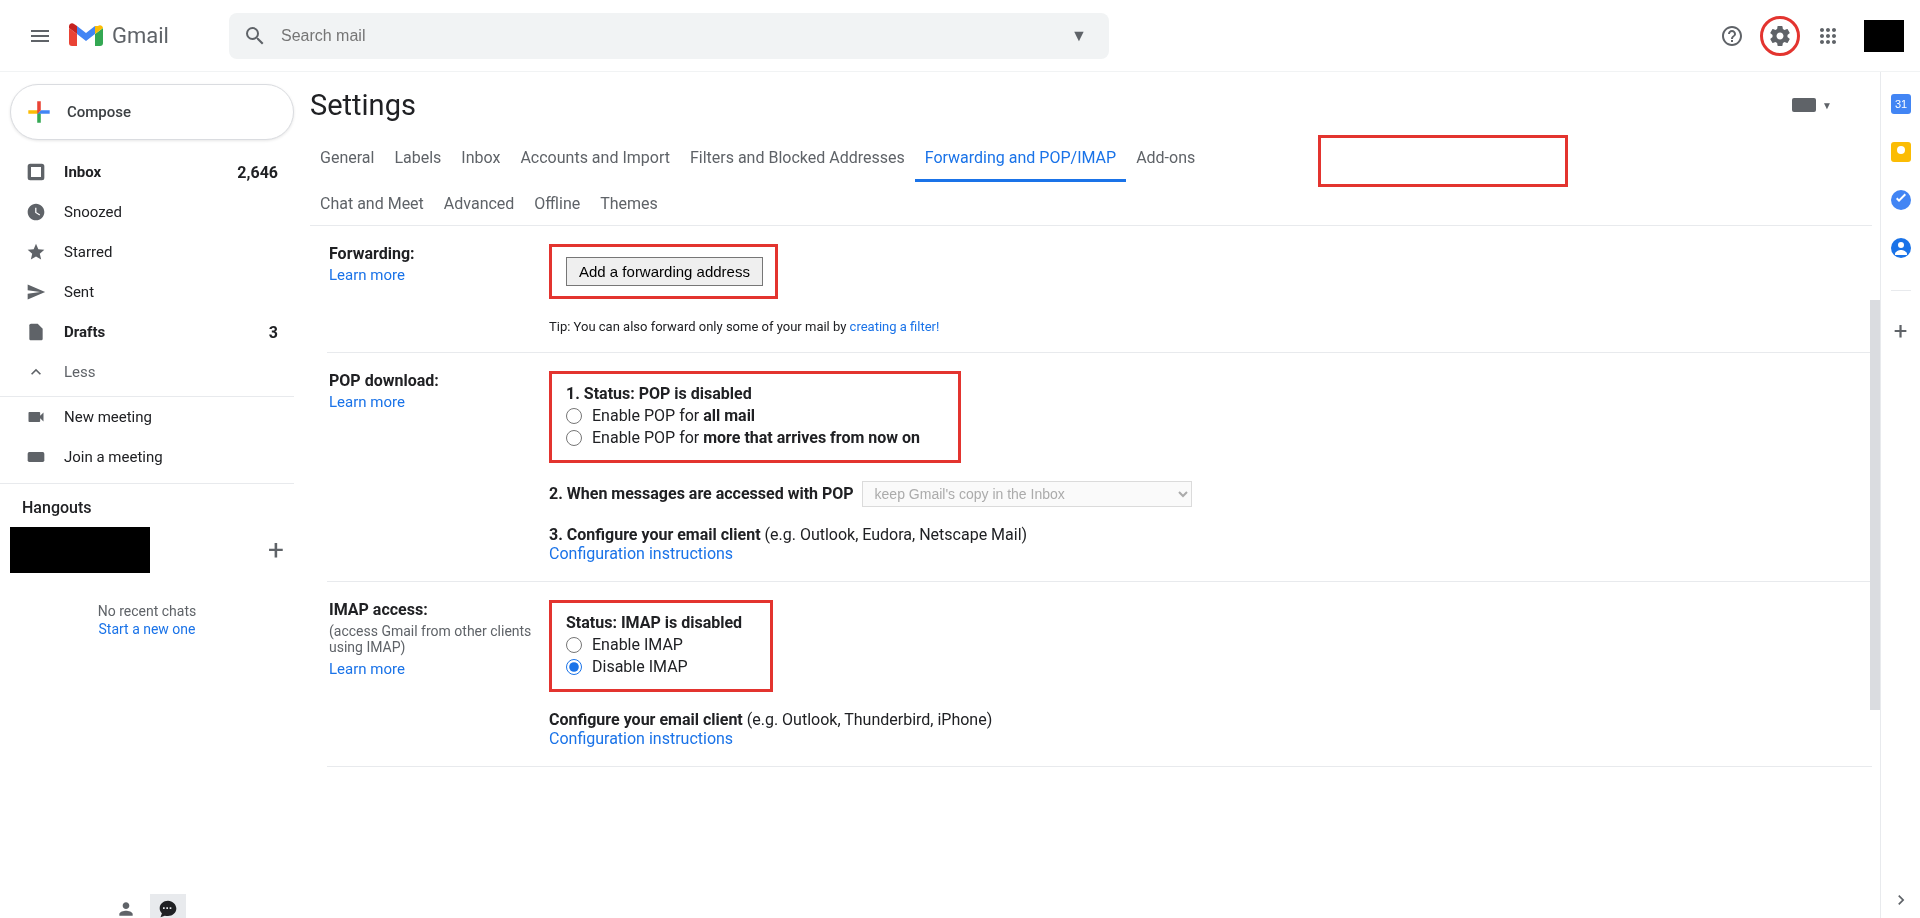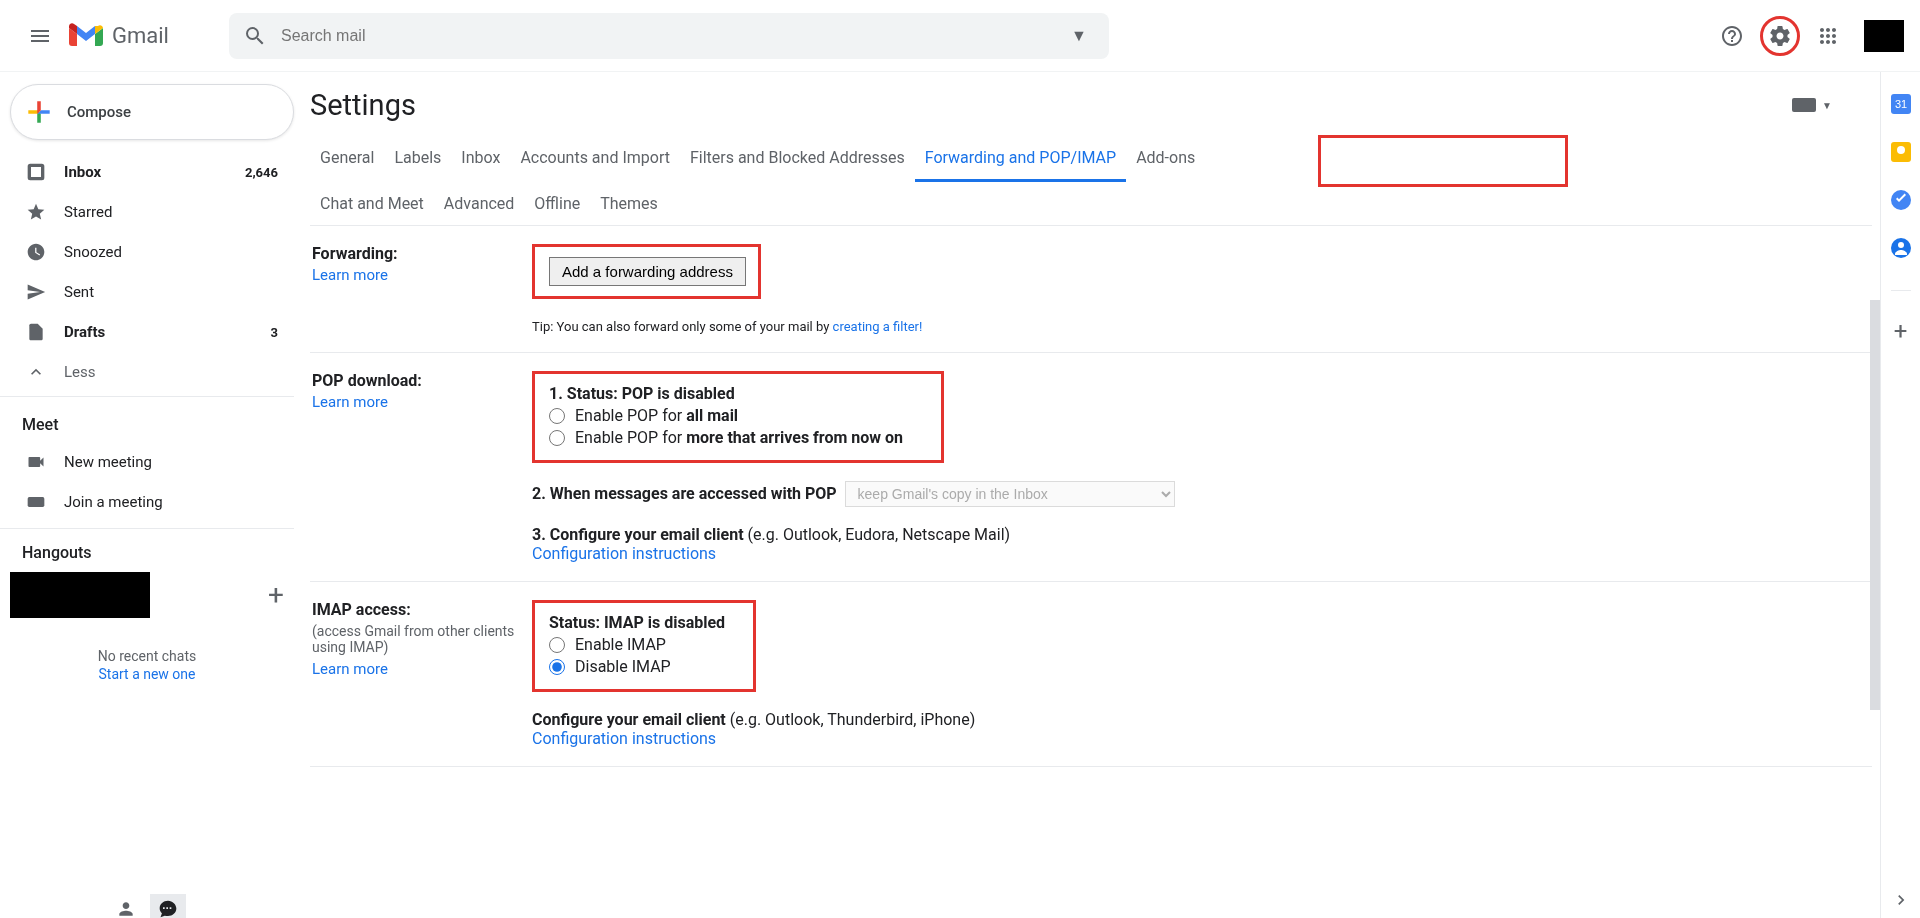--- a/index.html
+++ b/index.html
@@ -20,21 +20,21 @@
 .avatar-box { width: 40px; height: 32px; background: #000; margin-left: 8px; }
 
 
 .body-wrap { display: flex; height: calc(100vh - 64px); }
 .sidebar { width: 294px; flex-shrink: 0; padding-top: 8px; display: flex; flex-direction: column; }
 .compose-btn { display: inline-flex; align-items: center; height: 56px; border-radius: 28px; border: 1px solid #dadce0; box-shadow: 0 1px 3px rgba(0,0,0,0.1); padding: 0 24px 0 12px; margin: 4px 0 12px 10px; cursor: pointer; background: #fff; }
 .compose-btn span { font-size: 15px; color: #3c4043; margin-left: 12px; font-weight: 500; }
 .nav-item { display: flex; align-items: center; height: 40px; padding: 0 16px 0 26px; border-radius: 0 20px 20px 0; cursor: pointer; color: #202124; font-size: 15px; }
 .nav-item .icon { width: 20px; height: 20px; margin-right: 18px; fill: #5f6368; color: #5f6368; }
 .nav-item.bold { font-weight: 700; }
-.nav-item .count { margin-left: auto; font-size: 13px; color: #202124; font-weight: 700; }
+.nav-item .count { margin-left: auto; font-size: 16px; color: #202124; font-weight: 700; }
 .nav-item.drafts .count { font-weight: 700; }
 .nav-item.less { color: #5f6368; }
 
 .section-label { font-size: 16px; color: #202124; padding: 18px 0 8px 22px; font-weight: 500; }
 .meet-sec { border-top: 1px solid #e8eaed; margin-top: 4px; }
 .meet-item { display: flex; align-items: center; height: 40px; padding: 0 16px 0 26px; cursor: pointer; font-size: 15px; }
 .meet-item .icon { width: 20px; height: 20px; margin-right: 18px; fill: #5f6368; }
 
 .hangouts-sec { border-top: 1px solid #e8eaed; margin-top: 6px; }
 .hangouts-header { display: flex; align-items: center; padding: 14px 16px 8px 22px; }
@@ -53,21 +53,21 @@
 .page-title-row { display: flex; align-items: center; margin-bottom: 4px; padding-right: 40px; }
 .page-title { font-size: 29px; color: #202124; }
 .input-tool { margin-left: auto; display: flex; align-items: center; gap: 6px; color: #5f6368; cursor: pointer; }
 
 .tabs { display: flex; flex-wrap: wrap; border-bottom: 1px solid #e8eaed; margin-top: 14px; position: relative; }
 .tab-link { padding: 12px 10px; font-size: 16px; color: #5f6368; cursor: pointer; white-space: nowrap; }
 .tab-link.active { color: #1a73e8; border-bottom: 3px solid #1a73e8; }
 .tab-highlight { border: 3px solid #e3342f; position: absolute; top: -1px; left: 1008px; width: 250px; height: 52px; pointer-events: none; }
 
 .settings-body { padding-top: 0; }
-.setting-row { display: flex; padding: 18px 0; border-bottom: 1px solid #e8eaed; }
+.setting-row { display: flex; padding: 18px 0; border-bottom: 1px solid #e8eaed; margin-left: 17px; }
 .col-label { width: 222px; flex-shrink: 0; font-size: 16px; padding-left: 2px; }
 .col-label strong { display: block; margin-bottom: 2px; }
 .col-label .learn { color: #1a73e8; cursor: pointer; font-size: 15px; }
 .col-label .sub { font-size: 14px; color: #5f6368; display: block; margin: 4px 0; }
 .col-content { flex: 1; font-size: 16px; }
 .btn-gray { background: #efefef; border: 1px solid #767676; padding: 5px 12px; font-size: 15px; cursor: pointer; font-family: Arial, sans-serif; }
 .box-red { border: 3px solid #e3342f; display: inline-block; padding: 10px 12px 10px 14px; }
 .tip-row { margin-top: 20px; font-size: 13px; }
 .link-blue { color: #1a73e8; cursor: pointer; }
 .radio-row { display: flex; align-items: center; gap: 10px; margin: 3px 0; cursor: pointer; font-size: 16px; }
@@ -145,29 +145,29 @@
     </div>
     <div class="nav-item bold">
       <svg class="icon" viewBox="0 0 24 24">
           <path d="M19 3H5c-1.1 0-2 .9-2 2v14c0 1.1.9 2 2 2h14c1.1 0 2-.9 2-2V5c0-1.1-.9-2-2-2zm0 16H5V5h14v14z" fill="none" stroke="#5f6368" stroke-width="2"></path>
         </svg>
       <span>Inbox</span>
       <span class="count">2,646</span>
     </div>
     <div class="nav-item">
       <svg class="icon" viewBox="0 0 24 24">
+          <path fill="#5f6368" d="M12 2C6.5 2 2 6.5 2 12s4.5 10 10 10 10-4.5 10-10S17.5 2 12 2zm4.2 14.2L11 13V7h1.5v5.2l4.5 2.7-.8 1.3z"></path>
+        </svg>
+      <span>Snoozed</span>
+    </div>
+    <div class="nav-item">
+      <svg class="icon" viewBox="0 0 24 24">
           <path fill="#5f6368" d="M12 17.27L18.18 21l-1.64-7.03L22 9.24l-7.19-.61L12 2 9.19 8.63 2 9.24l5.46 4.73L5.82 21z"></path>
         </svg>
       <span>Starred</span>
-    </div>
-    <div class="nav-item">
-      <svg class="icon" viewBox="0 0 24 24">
-          <path fill="#5f6368" d="M12 2C6.5 2 2 6.5 2 12s4.5 10 10 10 10-4.5 10-10S17.5 2 12 2zm4.2 14.2L11 13V7h1.5v5.2l4.5 2.7-.8 1.3z"></path>
-        </svg>
-      <span>Snoozed</span>
     </div>
     <div class="nav-item">
       <svg class="icon" viewBox="0 0 24 24">
           <path fill="#5f6368" d="M2.01 21L23 12 2.01 3 2 10l15 2-15 2z"></path>
         </svg>
       <span>Sent</span>
     </div>
     <div class="nav-item bold drafts">
       <svg class="icon" viewBox="0 0 24 24">
           <path fill="#5f6368" d="M14 2H6c-1.1 0-2 .9-2 2v16c0 1.1.9 2 2 2h12c1.1 0 2-.9 2-2V8l-6-6z"></path>
@@ -176,21 +176,20 @@
       <span class="count">3</span>
     </div>
     <div class="nav-item less">
       <svg class="icon" viewBox="0 0 24 24">
           <path fill="#5f6368" d="M12 8l-6 6 1.41 1.41L12 10.83l4.59 4.58L18 14z"></path>
         </svg>
       <span>Less</span>
     </div>
 
     <div class="meet-sec">
-      <div class="section-label">Meet</div>
       <div class="meet-item">
         <svg class="icon" viewBox="0 0 24 24">
             <path fill="#5f6368" d="M17 10.5V7c0-.55-.45-1-1-1H4c-.55 0-1 .45-1 1v10c0 .55.45 1 1 1h12c.55 0 1-.45 1-1v-3.5l4 4v-11l-4 4z"></path>
           </svg>
         <span>New meeting</span>
       </div>
       <div class="meet-item">
         <svg class="icon" viewBox="0 0 24 24">
             <rect fill="#5f6368" x="2" y="6" width="20" height="12" rx="2"></rect>
           </svg>

